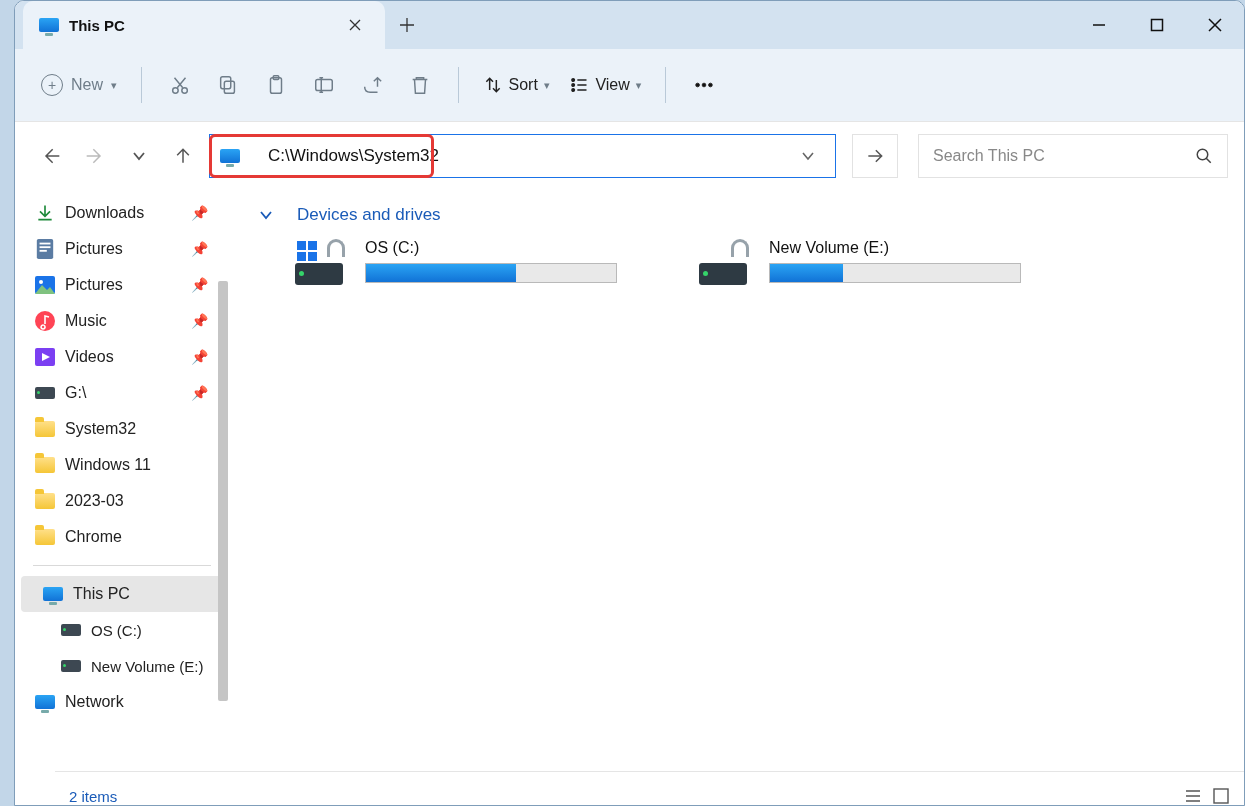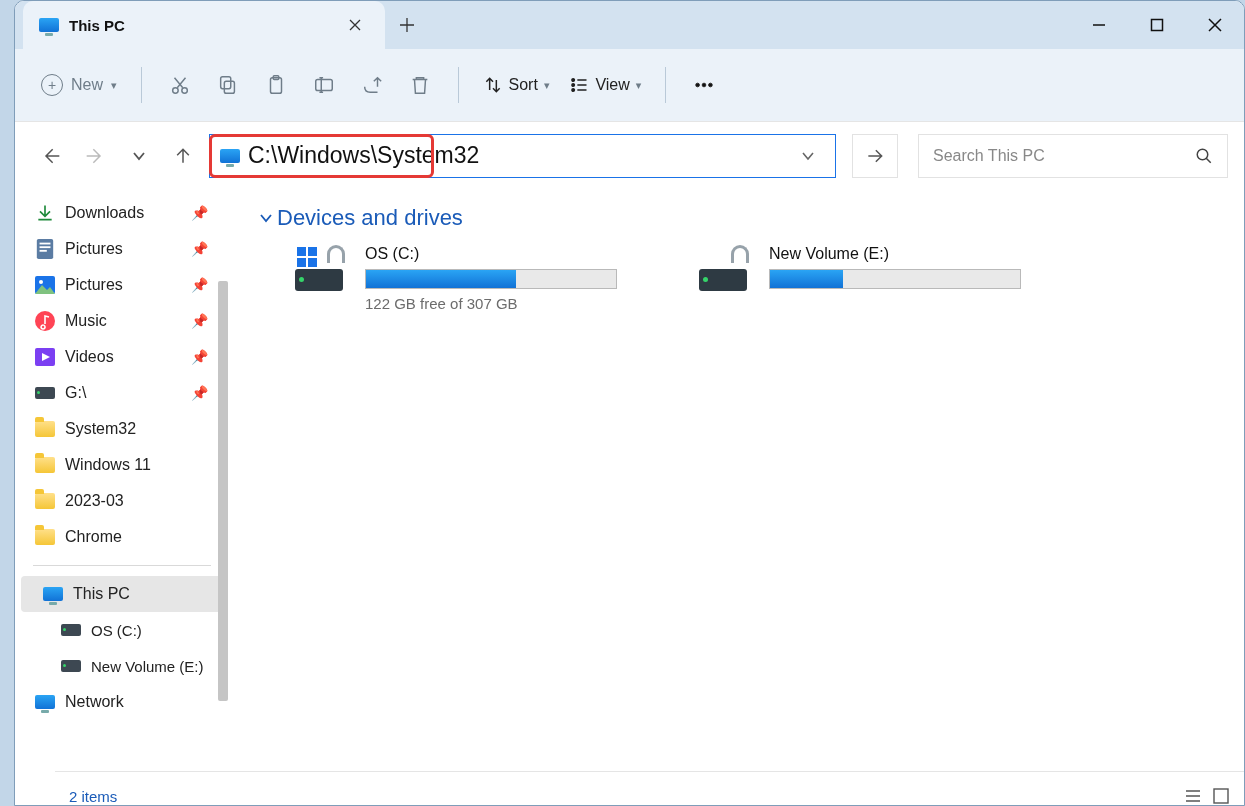--- a/index.html
+++ b/index.html
@@ -26,21 +26,21 @@
 .new-btn { display: flex; align-items: center; gap: 8px; color: #6f7d89; font-size: 16px; padding: 0 6px; }
 .new-btn .circ { width: 22px; height: 22px; border: 1.5px solid #6f7d89; border-radius: 50%; display: flex; align-items: center; justify-content: center; font-size: 14px; }
 .chev { font-size: 11px; color: #6f7d89; }
 
 
 .navrow { height: 68px; border-top: 1px solid #e5e5e5; display: flex; align-items: center; padding: 0 16px 0 18px; gap: 8px; }
 .navbtn { width: 36px; height: 36px; display: flex; align-items: center; justify-content: center; color: #555; }
 .addr { flex: 1; height: 44px; border: 1px solid #1a73e8; display: flex; align-items: center; position: relative; }
 .addr-highlight { position: absolute; left: -1px; top: -1px; bottom: -1px; width: 225px; border: 3px solid #e53935; border-radius: 6px; pointer-events: none; }
 .addr-inner { display: flex; align-items: center; gap: 8px; padding: 0 10px; height: 100%; width: 100%; }
-.addr-inner input { border: none; outline: none; font-size: 23px; flex: 1; color: #111; background: transparent; }
+.addr-inner input { border: none; outline: none; font-size: 17px; flex: 1; color: #111; background: transparent; margin-left: 20px; }
 .addr-chev { width: 36px; text-align: center; color: #666; font-size: 13px; }
 .go-btn { width: 46px; height: 44px; border: 1px solid #e2e2e2; display: flex; align-items: center; justify-content: center; margin-left: 8px; }
 .search { width: 310px; height: 44px; border: 1px solid #e2e2e2; display: flex; align-items: center; padding: 0 14px; margin-left: 12px; }
 .search input { border: none; outline: none; font-size: 16px; flex: 1; color: #111; }
 .search input::placeholder { color: #888; }
 
 
 .body { display: flex; height: calc(100% - 48px - 72px - 68px - 34px); }
 .sidebar { width: 214px; border-right: 0; padding-top: 6px; overflow: hidden; position: relative; }
 .sidebar::after { content: ""; position: absolute; right: 0; top: 0; width: 12px; height: 100%; }
@@ -55,21 +55,21 @@
 
 .ic { width: 20px; height: 20px; display: inline-flex; align-items: center; justify-content: center; }
 .ic-folder { width: 20px; height: 16px; background: linear-gradient(#ffe08a,#f5c637); border-radius: 2px; position: relative; }
 .ic-folder::before { content: ""; position: absolute; top: -4px; left: 0; width: 9px; height: 5px; background: #f5c637; border-radius: 2px 2px 0 0; }
 .ic-monitor { width: 20px; height: 14px; background: linear-gradient(#2aa4f4,#1172d6); border-radius: 2px; position: relative; }
 .ic-monitor::after { content: ""; position: absolute; bottom: -4px; left: 6px; width: 8px; height: 3px; background: #7aa; border-radius: 1px; }
 .ic-drive { width: 20px; height: 12px; background: #3d4852; border-radius: 2px; position: relative; }
 .ic-drive::after { content: ""; position: absolute; left: 2px; top: 4px; width: 3px; height: 3px; background: #35d46a; border-radius: 50%; }
 
 .main { flex: 1; padding: 10px 20px; }
-.section-hdr { display: flex; align-items: center; gap: 4px; color: #1a5bb8; font-size: 22px; margin: 6px 0 14px 10px; }
+.section-hdr { display: flex; align-items: center; gap: 24px; color: #1a5bb8; font-size: 17px; margin: 6px 0 14px 10px; }
 .drives { display: flex; gap: 64px; padding-left: 46px; }
 .drive { width: 340px; }
 .drive-row { display: flex; gap: 14px; }
 .drive-icon { width: 56px; height: 46px; position: relative; }
 .drive-icon .base { position: absolute; bottom: 0; left: 0; width: 48px; height: 22px; background: #2e3a43; border-radius: 3px; }
 .drive-icon .base::after { content: ""; position: absolute; left: 4px; top: 8px; width: 5px; height: 5px; background: #35d46a; border-radius: 50%; }
 .drive-icon .lock { position: absolute; top: 0; right: 6px; width: 18px; height: 18px; border: 3px solid #97a2aa; border-bottom: none; border-radius: 10px 10px 0 0; }
 .drive-icon .win { position: absolute; top: 2px; left: 2px; width: 20px; height: 20px; display: grid; grid-template-columns: 1fr 1fr; grid-template-rows: 1fr 1fr; gap: 2px; }
 .drive-icon .win div { background: #1a73e8; }
 .drive-info { flex: 1; }
@@ -386,21 +386,20 @@
                   <div></div>
                 </div>
                 <div class="lock"></div>
                 <div class="base"></div>
               </div>
               <div class="drive-info">
                 <div class="drive-name">OS (C:)</div>
                 <div class="drive-bar">
                   <div class="drive-bar-fill" style="width:60%"></div>
                 </div>
-                <div class="drive-free">122 GB free of 307 GB</div>
               </div>
             </div>
           </div>
           <div class="drive">
             <div class="drive-row">
               <div class="drive-icon">
                 <div class="lock"></div>
                 <div class="base"></div>
               </div>
               <div class="drive-info">

